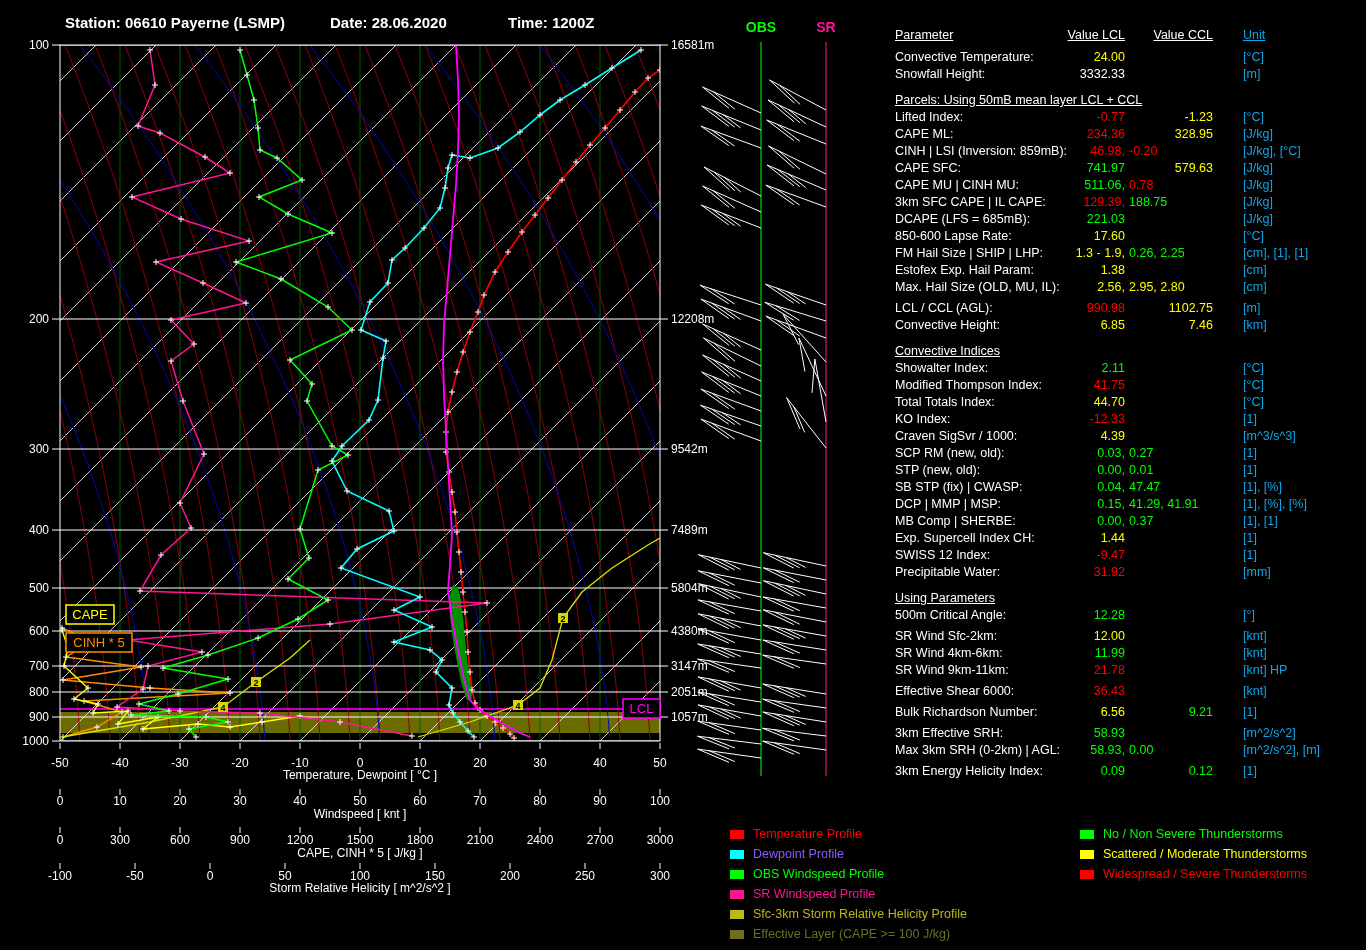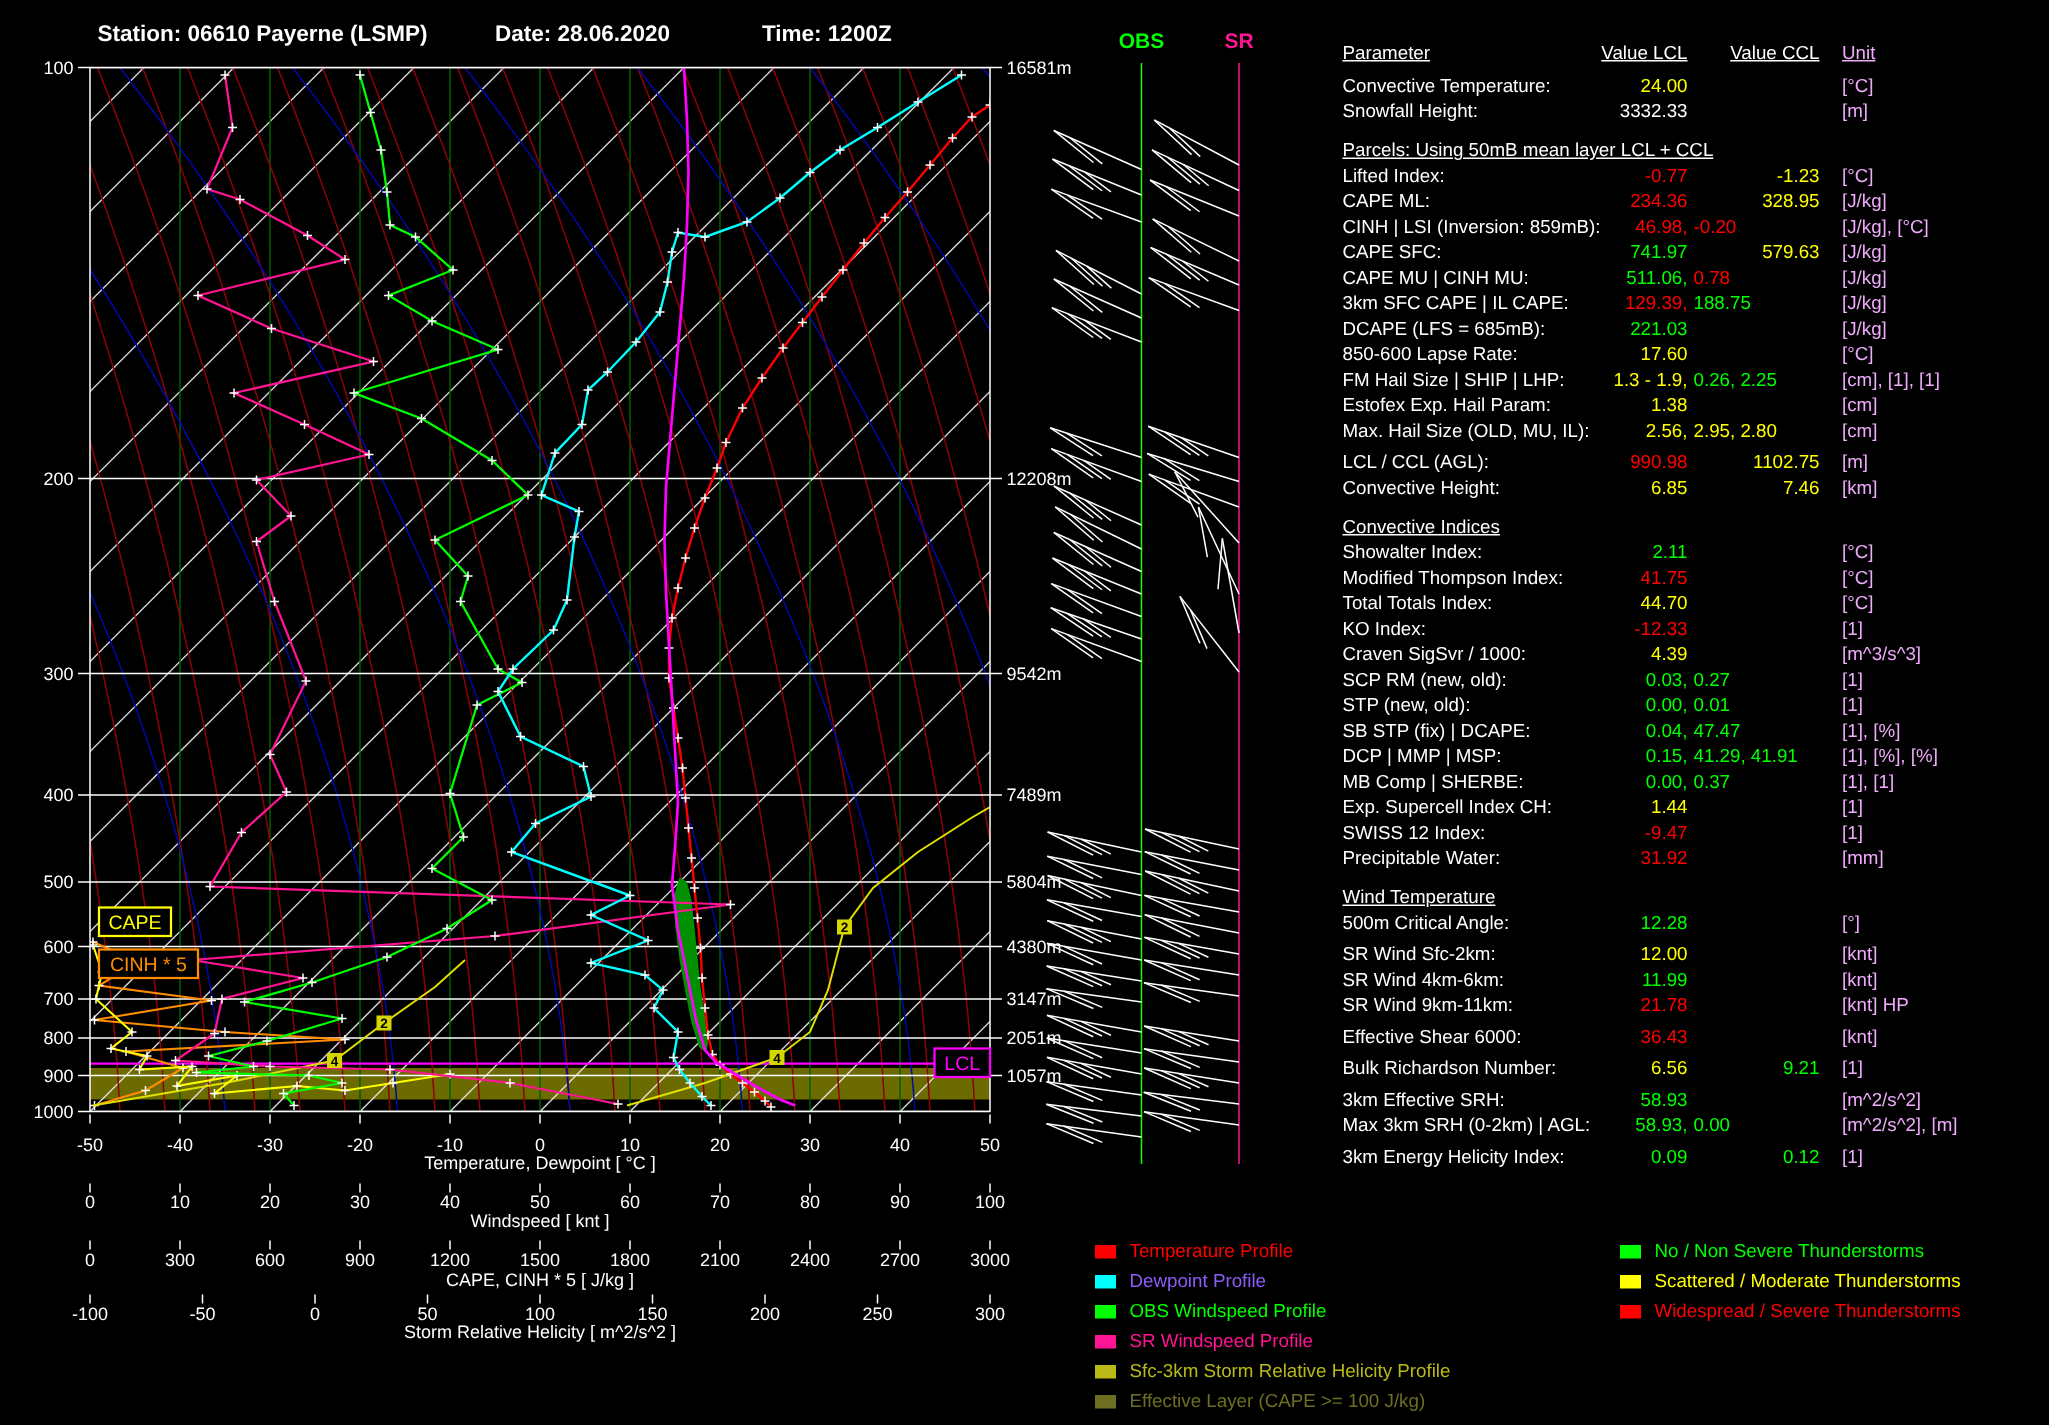--- a/index.html
+++ b/index.html
@@ -10,21 +10,21 @@
   #t-station{left:65px;} #t-date{left:330px;} #t-time{left:508px;}
   #table-panel{position:absolute;left:895px;top:27px;width:471px;font-size:12.5px;}
   .trow{position:relative;height:17px;line-height:17px;white-space:nowrap;}
   .trow.gap{margin-top:4px;}
   .sec{height:17px;line-height:17px;padding-top:9px;text-decoration:underline;color:#fff;white-space:nowrap;}
   .hdrrow{position:relative;height:22px;line-height:16px;}
   .hdrrow span{text-decoration:underline;}
   .v1{position:absolute;right:241px;}
   .vr{position:absolute;left:234px;}
   .vc{position:absolute;right:153px;}
-  .un{position:absolute;left:333px;color:#f0abfc;}
+  .un{position:absolute;left:348px;color:#0ea5e9;}
   .c-r{color:#ff0000;} .c-y{color:#ffff00;} .c-g{color:#00ff00;} .c-w{color:#ffffff;}
   .legend{position:absolute;top:824px;font-size:12.5px;}
   #legend-left{left:730px;} #legend-right{left:1080px;}
   .leg-item{height:20px;line-height:20px;white-space:nowrap;}
   .sw{display:inline-block;width:14px;height:9px;margin-right:9px;vertical-align:middle;}
 </style>
 </head>
 <body>
 
 <svg width="1366" height="950" id="chart-svg">
@@ -509,27 +509,27 @@
     <div class="trow gap"><span class="lab c-w">LCL / CCL (AGL):</span><span class="v1 c-r">990.98</span><span class="vc c-y">1102.75</span><span class="un">[m]</span></div>
     <div class="trow"><span class="lab c-w">Convective Height:</span><span class="v1 c-y">6.85</span><span class="vc c-y">7.46</span><span class="un">[km]</span></div>
     <div class="sec">Convective Indices</div>
     <div class="trow"><span class="lab c-w">Showalter Index:</span><span class="v1 c-g">2.11</span><span class="un">[°C]</span></div>
     <div class="trow"><span class="lab c-w">Modified Thompson Index:</span><span class="v1 c-r">41.75</span><span class="un">[°C]</span></div>
     <div class="trow"><span class="lab c-w">Total Totals Index:</span><span class="v1 c-y">44.70</span><span class="un">[°C]</span></div>
     <div class="trow"><span class="lab c-w">KO Index:</span><span class="v1 c-r">-12.33</span><span class="un">[1]</span></div>
     <div class="trow"><span class="lab c-w">Craven SigSvr / 1000:</span><span class="v1 c-y">4.39</span><span class="un">[m^3/s^3]</span></div>
     <div class="trow"><span class="lab c-w">SCP RM (new, old):</span><span class="v1 c-g">0.03,</span><span class="vr"><span class="c-g">0.27</span></span><span class="un">[1]</span></div>
     <div class="trow"><span class="lab c-w">STP (new, old):</span><span class="v1 c-g">0.00,</span><span class="vr"><span class="c-g">0.01</span></span><span class="un">[1]</span></div>
-    <div class="trow"><span class="lab c-w">SB STP (fix) | DCAPE:</span><span class="v1 c-g">0.04,</span><span class="vr"><span class="c-g">47.47</span></span><span class="un">[1], [%]</span></div>
+    <div class="trow"><span class="lab c-w">SB STP (fix) | CWASP:</span><span class="v1 c-g">0.04,</span><span class="vr"><span class="c-g">47.47</span></span><span class="un">[1], [%]</span></div>
     <div class="trow"><span class="lab c-w">DCP | MMP | MSP:</span><span class="v1 c-g">0.15,</span><span class="vr"><span class="c-g">41.29,</span><span class="c-g"> 41.91</span></span><span class="un">[1], [%], [%]</span></div>
     <div class="trow"><span class="lab c-w">MB Comp | SHERBE:</span><span class="v1 c-g">0.00,</span><span class="vr"><span class="c-g">0.37</span></span><span class="un">[1], [1]</span></div>
     <div class="trow"><span class="lab c-w">Exp. Supercell Index CH:</span><span class="v1 c-y">1.44</span><span class="un">[1]</span></div>
     <div class="trow"><span class="lab c-w">SWISS 12 Index:</span><span class="v1 c-r">-9.47</span><span class="un">[1]</span></div>
     <div class="trow"><span class="lab c-w">Precipitable Water:</span><span class="v1 c-r">31.92</span><span class="un">[mm]</span></div>
-    <div class="sec">Wind Temperature</div>
+    <div class="sec">Using Parameters</div>
     <div class="trow"><span class="lab c-w">500m Critical Angle:</span><span class="v1 c-g">12.28</span><span class="un">[°]</span></div>
     <div class="trow gap"><span class="lab c-w">SR Wind Sfc-2km:</span><span class="v1 c-y">12.00</span><span class="un">[knt]</span></div>
     <div class="trow"><span class="lab c-w">SR Wind 4km-6km:</span><span class="v1 c-g">11.99</span><span class="un">[knt]</span></div>
     <div class="trow"><span class="lab c-w">SR Wind 9km-11km:</span><span class="v1 c-r">21.78</span><span class="un">[knt] HP</span></div>
     <div class="trow gap"><span class="lab c-w">Effective Shear 6000:</span><span class="v1 c-r">36.43</span><span class="un">[knt]</span></div>
     <div class="trow gap"><span class="lab c-w">Bulk Richardson Number:</span><span class="v1 c-y">6.56</span><span class="vc c-g">9.21</span><span class="un">[1]</span></div>
     <div class="trow gap"><span class="lab c-w">3km Effective SRH:</span><span class="v1 c-g">58.93</span><span class="un">[m^2/s^2]</span></div>
     <div class="trow"><span class="lab c-w">Max 3km SRH (0-2km) | AGL:</span><span class="v1 c-g">58.93,</span><span class="vr"><span class="c-g">0.00</span></span><span class="un">[m^2/s^2], [m]</span></div>
     <div class="trow gap"><span class="lab c-w">3km Energy Helicity Index:</span><span class="v1 c-g">0.09</span><span class="vc c-g">0.12</span><span class="un">[1]</span></div>
   </div>

